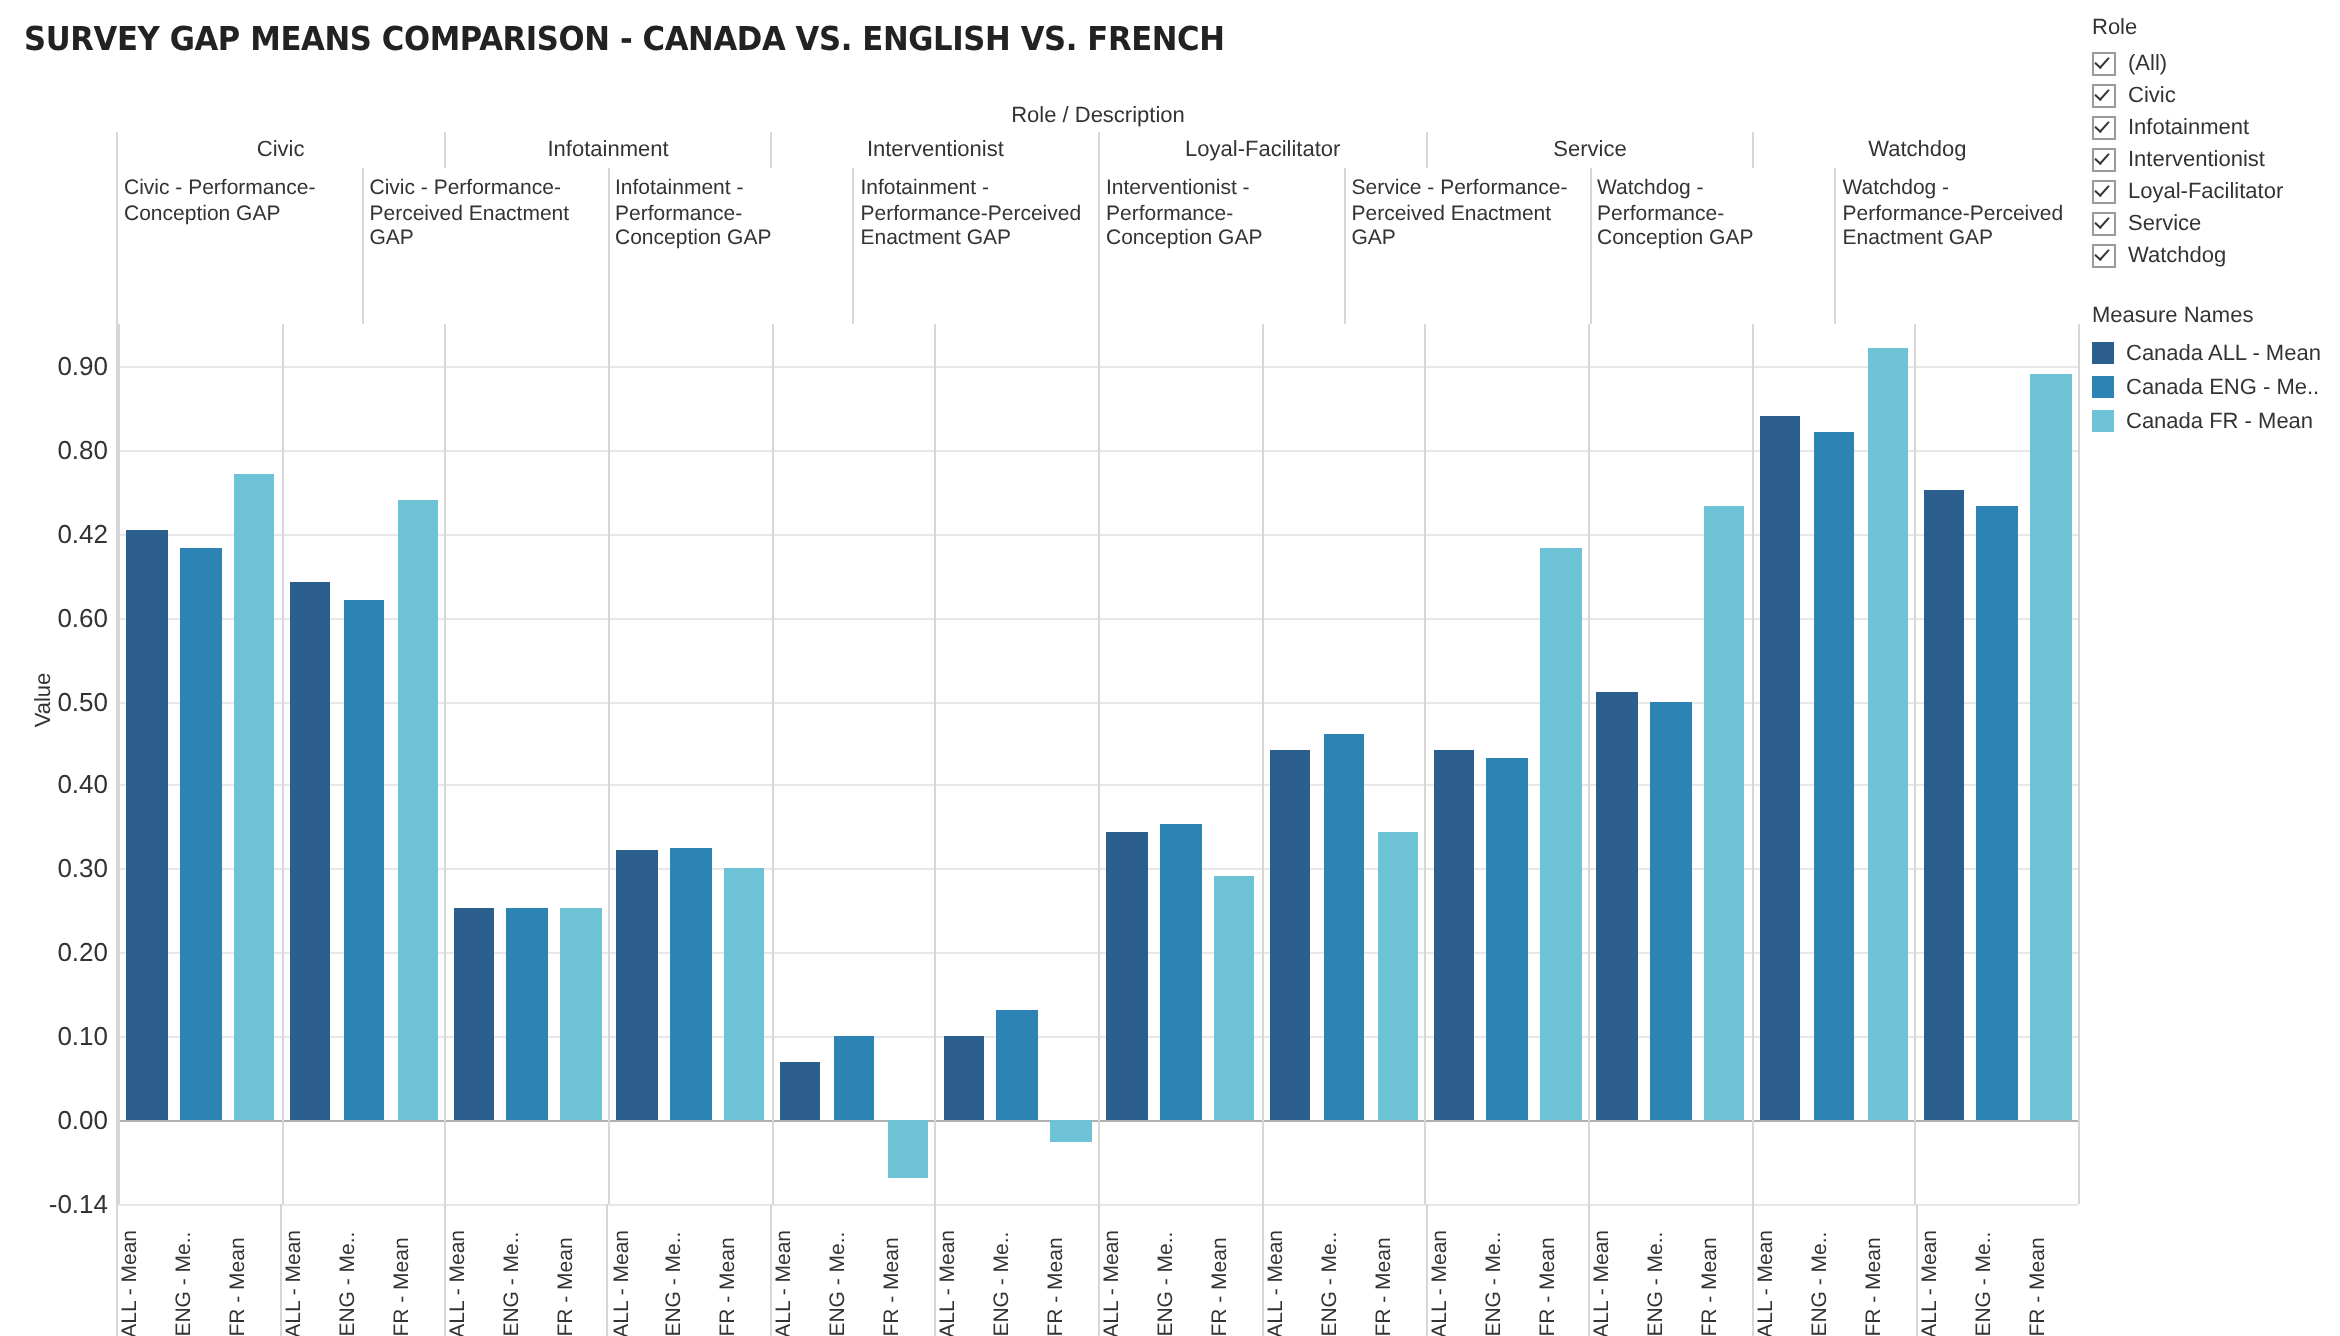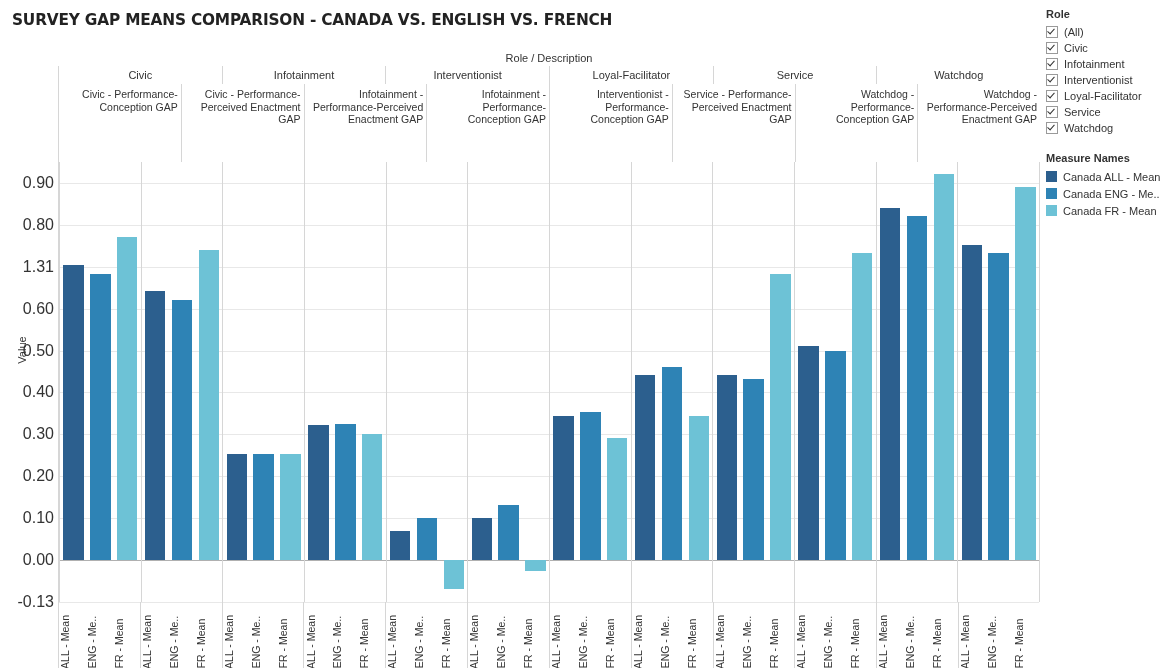--- a/index.html
+++ b/index.html
@@ -66,21 +66,21 @@
   #subrow {
     position: absolute;
     left: 58px;
     top: 40px;
     width: 982px;
     height: 78px;
     display: flex;
   }
   .subhead {
     flex: 1 1 0;
-    text-align: right;
+    text-align: left;
     font-size: 10.5px;
     color: #333;
     border-left: 1px solid #d6d6d6;
     box-sizing: border-box;
     padding: 4px 3px 0 3px;
     line-height: 12.5px;
   }
   #plot-wrap {
     position: absolute;
     left: 58px;
@@ -101,21 +101,21 @@
     width: 100%;
     height: 1px;
     background: #e8e8e8;
   }
   .gridline.zero { background: #b0b0b0; }
   .ytick {
     position: absolute;
     right: 0;
     width: 52px;
     text-align: right;
-    font-size: 16px;
+    font-size: 13px;
     color: #333;
     transform: translateY(-50%);
   }
   #yticks {
     position: absolute;
     left: 0;
     top: 118px;
     width: 54px;
     height: 440px;
   }
@@ -187,21 +187,21 @@
   
   #legend {
     position: absolute;
     left: 1046px;
     top: 8px;
     width: 124px;
     font-size: 11px;
     color: #333;
   }
   .legend-title {
-    font-weight: bold;
+    font-weight: normal;
     font-size: 11px;
     margin-bottom: 4px;
     color: #333;
   }
   .filter-item {
     display: flex;
     align-items: center;
     height: 16px;
   }
   .cbox {
@@ -252,40 +252,40 @@
       <div class="grouphead" style="flex: 2 1 0px;">Infotainment</div>
       <div class="grouphead" style="flex: 2 1 0px;">Interventionist</div>
       <div class="grouphead" style="flex: 2 1 0px;">Loyal-Facilitator</div>
       <div class="grouphead" style="flex: 2 1 0px;">Service</div>
       <div class="grouphead" style="flex: 2 1 0px;">Watchdog</div>
     </div>
 
   <div id="subrow">
       <div class="subhead">Civic - Performance-Conception GAP</div>
       <div class="subhead">Civic - Performance-Perceived Enactment GAP</div>
+      <div class="subhead">Infotainment - Performance-Conception GAP</div>
       <div class="subhead">Infotainment - Performance-Perceived Enactment GAP</div>
-      <div class="subhead">Infotainment - Performance-Conception GAP</div>
       <div class="subhead">Interventionist - Performance-Conception GAP</div>
       <div class="subhead">Service - Performance-Perceived Enactment GAP</div>
       <div class="subhead">Watchdog - Performance-Conception GAP</div>
       <div class="subhead">Watchdog - Performance-Perceived Enactment GAP</div>
     </div>
 
   <div id="yticks">
       <div class="ytick" style="top: 20.9524px;">0.90</div>
       <div class="ytick" style="top: 62.8571px;">0.80</div>
-      <div class="ytick" style="top: 104.762px;">1.31</div>
+      <div class="ytick" style="top: 104.762px;">0.42</div>
       <div class="ytick" style="top: 146.667px;">0.60</div>
       <div class="ytick" style="top: 188.571px;">0.50</div>
       <div class="ytick" style="top: 230.476px;">0.40</div>
       <div class="ytick" style="top: 272.381px;">0.30</div>
       <div class="ytick" style="top: 314.286px;">0.20</div>
       <div class="ytick" style="top: 356.19px;">0.10</div>
       <div class="ytick" style="top: 398.095px;">0.00</div>
-      <div class="ytick" style="top: 440px;">-0.13</div>
+      <div class="ytick" style="top: 440px;">-0.14</div>
     </div>
   <div id="ylabel">Value</div>
 
   <div id="plot-wrap">
     <div id="plot">
         <div class="gridline" style="top: 20.9524px;"></div>
         <div class="gridline" style="top: 62.8571px;"></div>
         <div class="gridline" style="top: 104.762px;"></div>
         <div class="gridline" style="top: 146.667px;"></div>
         <div class="gridline" style="top: 188.571px;"></div>

